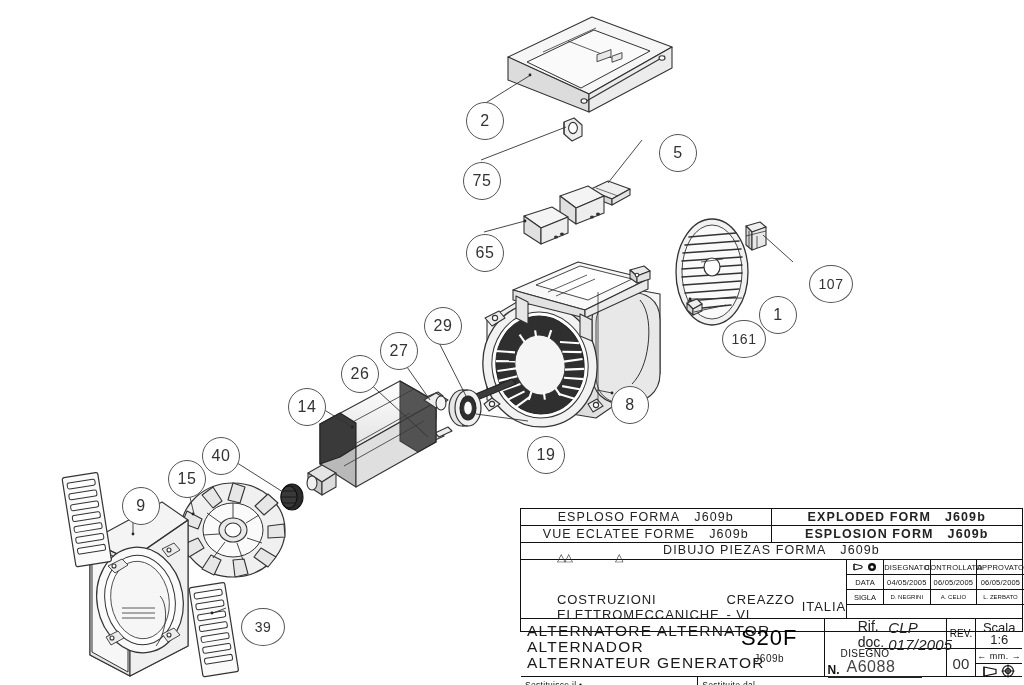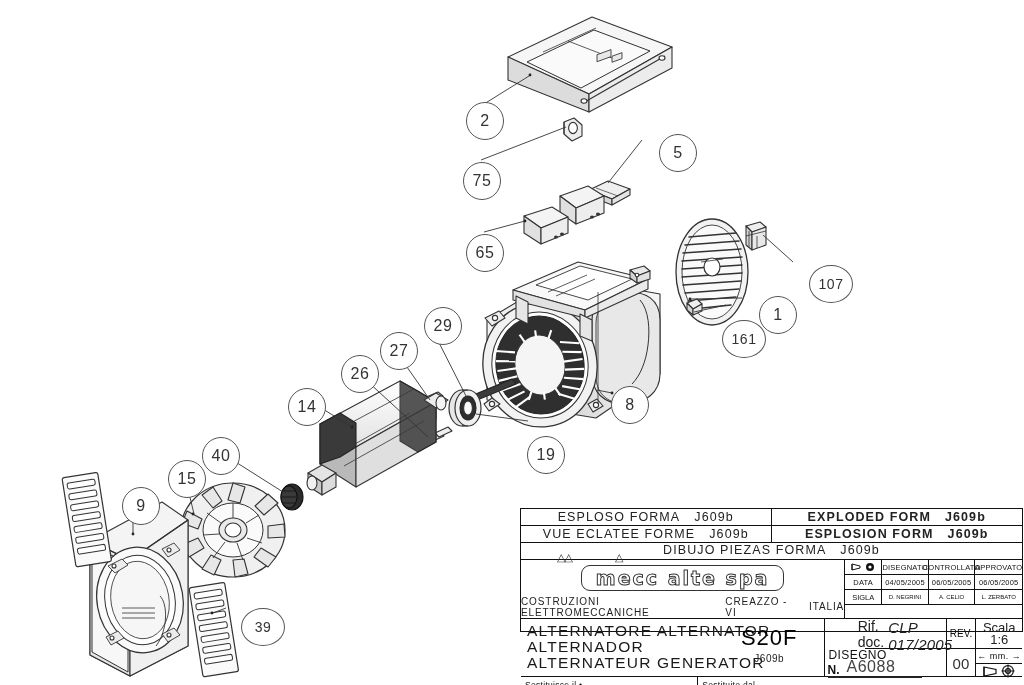--- a/index.html
+++ b/index.html
@@ -47,42 +47,42 @@
   .logoframe{
     border:1.6px solid #333;border-radius:9px;padding:1px 14px;position:relative;
     font-size:19px;letter-spacing:2px;color:#fff;
     -webkit-text-stroke:1px #333;font-weight:bold;
     font-family:"DejaVu Sans",sans-serif;
   }
   .coil{position:absolute;top:-9px;font-size:11px;color:#333;letter-spacing:-1px;}
   .coil.a{left:36px;}
   .coil.b{left:94px;}
   #subtitle{height:21px;display:flex;align-items:center;justify-content:center;
-    font-size:10px;letter-spacing:.9px;color:#222;}
+    font-size:13px;letter-spacing:.9px;color:#222;margin-left:36px;}
   #subtitle .gap{display:inline-block;width:16px;}
 
   #approvcol{width:177px;box-sizing:border-box;}
   .apr-row{display:flex;height:14px;font-size:7.5px;letter-spacing:.2px;color:#111;}
   .apr-row .c1{width:37px;}
   .apr-row .c2,.apr-row .c3,.apr-row .c4{width:46.6px;}
   .apr-row.tiny{font-size:6px;letter-spacing:0;}
   .projicons{display:flex;align-items:center;justify-content:center;gap:3px;}
 
   #lower{display:flex;height:57px;}
   #namecol{width:326px;box-sizing:border-box;position:relative;}
   #names{font-size:15.5px;letter-spacing:1.2px;line-height:16px;padding:4px 0 0 6px;color:#1a1a1a;}
   #model{position:absolute;right:26px;top:6px;text-align:center;}
   #model .m1{font-size:22px;letter-spacing:1px;color:#000000;}
   #model .m2{font-size:10px;letter-spacing:.5px;color:#222;margin-top:2px;}
 
   #refcol{width:122px;box-sizing:border-box;}
   #refdoc{height:29px;display:flex;align-items:center;justify-content:center;font-size:14px;color:#222;margin-left:40px;}
   #refdoc .small{font-size:15px;font-style:italic;margin-left:4px;margin-top:5px;letter-spacing:.2px;}
   #dwg{height:28px;position:relative;display:flex;align-items:flex-end;}
-  #dwg .lbl{position:absolute;left:4px;top:-1px;font-size:12px;letter-spacing:.4px;}
+  #dwg .lbl{position:absolute;left:16px;top:-1px;font-size:10px;letter-spacing:.4px;}
   #dwg .num{position:absolute;left:22px;bottom:1px;font-size:16px;color:#444;letter-spacing:.5px;}
   #dwg .nn{position:absolute;left:3px;bottom:0px;font-size:12px;font-weight:bold;}
   #dwg .dots{position:absolute;left:3px;bottom:-1px;width:94px;border-bottom:2px solid #222;}
 
   #revcol{width:32px;box-sizing:border-box;}
   #revcol .lbl{height:29px;display:flex;align-items:center;justify-content:center;font-size:10px;}
   #revcol .val{height:28px;display:flex;align-items:center;justify-content:center;font-size:15px;color:#333;}
 
   #scalecol{width:49px;box-sizing:border-box;}
   #scalecol .sc{height:29px;display:flex;flex-direction:column;align-items:center;justify-content:center;font-size:13px;line-height:12px;color:#222;}
@@ -493,21 +493,20 @@
     </div>
 
     <div class="row hdr-row bb ctr" style="justify-content:center">
       <span>DIBUJO PIEZAS FORMA</span>
       <span class="code">J609b</span>
     </div>
 
     <div id="mid" class="bb">
       <div id="logocol" class="br">
         <div id="logobox">
-          <div class="logoframe">mecc alte spa</div>
           <span class="coil a">△△</span>
           <span class="coil b">△</span>
         </div>
         <div id="subtitle">
           <span>COSTRUZIONI ELETTROMECCANICHE</span>
           <span class="gap"></span>
           <span>CREAZZO - VI</span>
           <span class="gap"></span>
           <span>ITALIA</span>
         </div>

